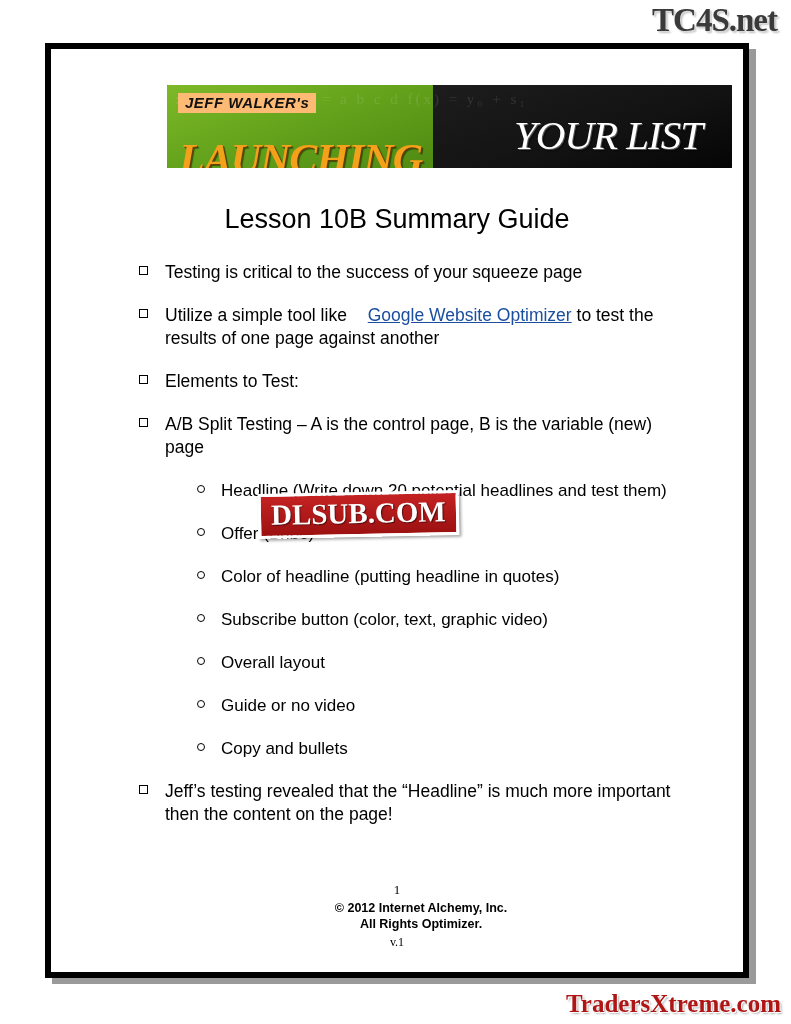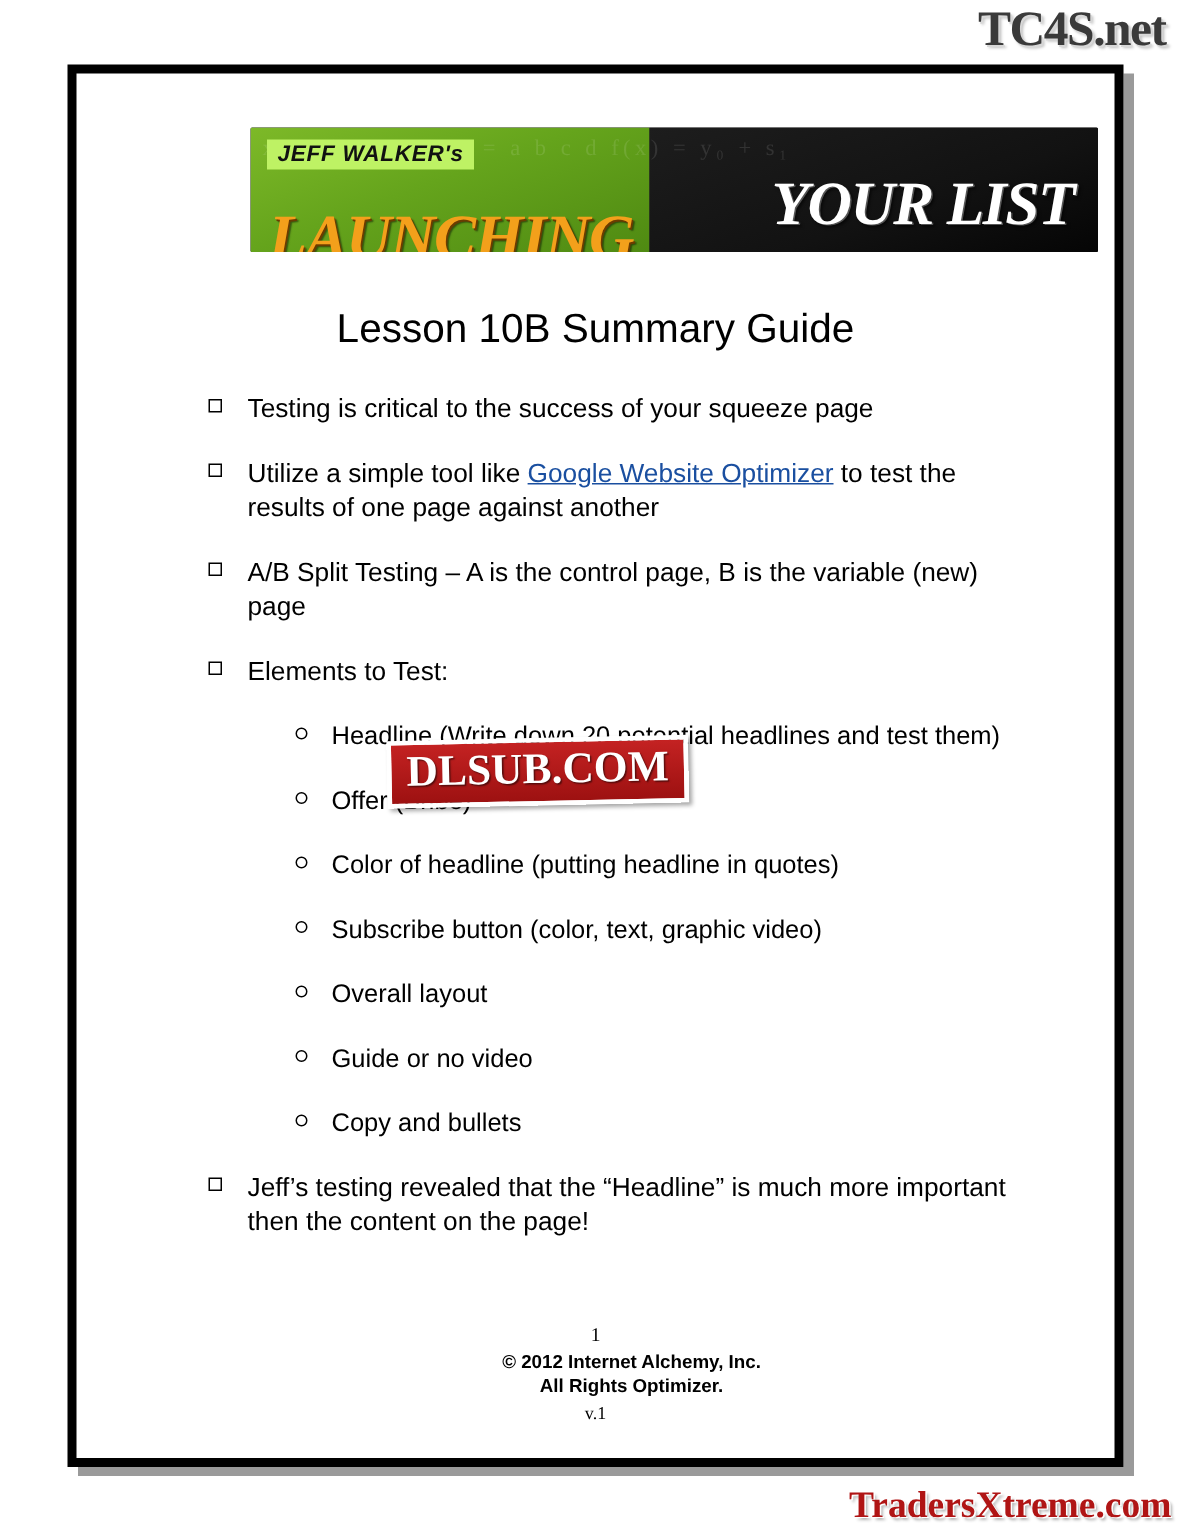--- a/index.html
+++ b/index.html
@@ -120,21 +120,21 @@
     line-height: 20px;
     padding: 4px 8px;
     letter-spacing: 3px;
     white-space: nowrap;
     overflow: hidden;
   }
   .banner .jw {
     position: absolute;
     left: 11px;
     top: 8px;
-    background: #bef264;
+    background: #fdba74;
     color: #111111;
     font-family: "Liberation Sans", sans-serif;
     font-weight: bold;
     font-style: italic;
     font-size: 15px;
     letter-spacing: 0.5px;
     padding: 1px 7px 2px 7px;
   }
   .banner .launch {
     position: absolute;
@@ -144,24 +144,24 @@
     font-weight: bold;
     font-style: italic;
     font-size: 42px;
     color: #f3a01b;
     letter-spacing: -1px;
     text-shadow: 1px 1px 0 #6b3c00, 2px 2px 1px rgba(0,0,0,0.45);
     margin-top: 24px;
   }
   .banner .yourlist {
     position: absolute;
-    right: 16px;
+    right: 30px;
     top: 26px;
     font-family: "Liberation Serif", serif;
-    font-weight: bold;
+    font-weight: normal;
     font-style: italic;
     font-size: 41px;
     color: #ffffff;
     letter-spacing: -1px;
     text-shadow: 1px 1px 0 #555, 2px 2px 2px rgba(0,0,0,0.6);
   }
 
   
   .doc-title {
     text-align: center;
@@ -192,20 +192,21 @@
     left: 0;
     top: 5px;
     width: 9px;
     height: 9px;
     border: 1.6px solid #000;
     box-sizing: border-box;
   }
   .bullet a {
     color: #1a4fa0;
     text-decoration: underline;
+    margin-left: 16px;
   }
 
   .sublist {
     margin: 18px 0 6px 0;
     padding-left: 58px;
   }
   .subitem {
     position: relative;
     font-family: "Liberation Sans", sans-serif;
     font-size: 17px;
@@ -285,26 +286,26 @@
         <span>Testing is critical to the success of your squeeze page</span>
       </div>
 
       <div class="bullet">
         <span class="sq"></span>
         <span>Utilize a simple tool like </span><a href="#">Google Website Optimizer</a><span> to test the results of one page against another</span>
       </div>
 
       <div class="bullet">
         <span class="sq"></span>
+        <span>Elements to Test:</span>
+      </div>
+
+      <div class="bullet">
+        <span class="sq"></span>
         <span>A/B Split Testing – A is the control page, B is the variable (new) page</span>
-      </div>
-
-      <div class="bullet">
-        <span class="sq"></span>
-        <span>Elements to Test:</span>
       </div>
 
       <div class="sublist">
         <div class="subitem">
           <span class="circ"></span>
           <span>Headline (Write down 20 potential headlines and test them)</span>
         </div>
         <div class="subitem">
           <span class="circ"></span>
           <span>Offer (Bribe)</span>

